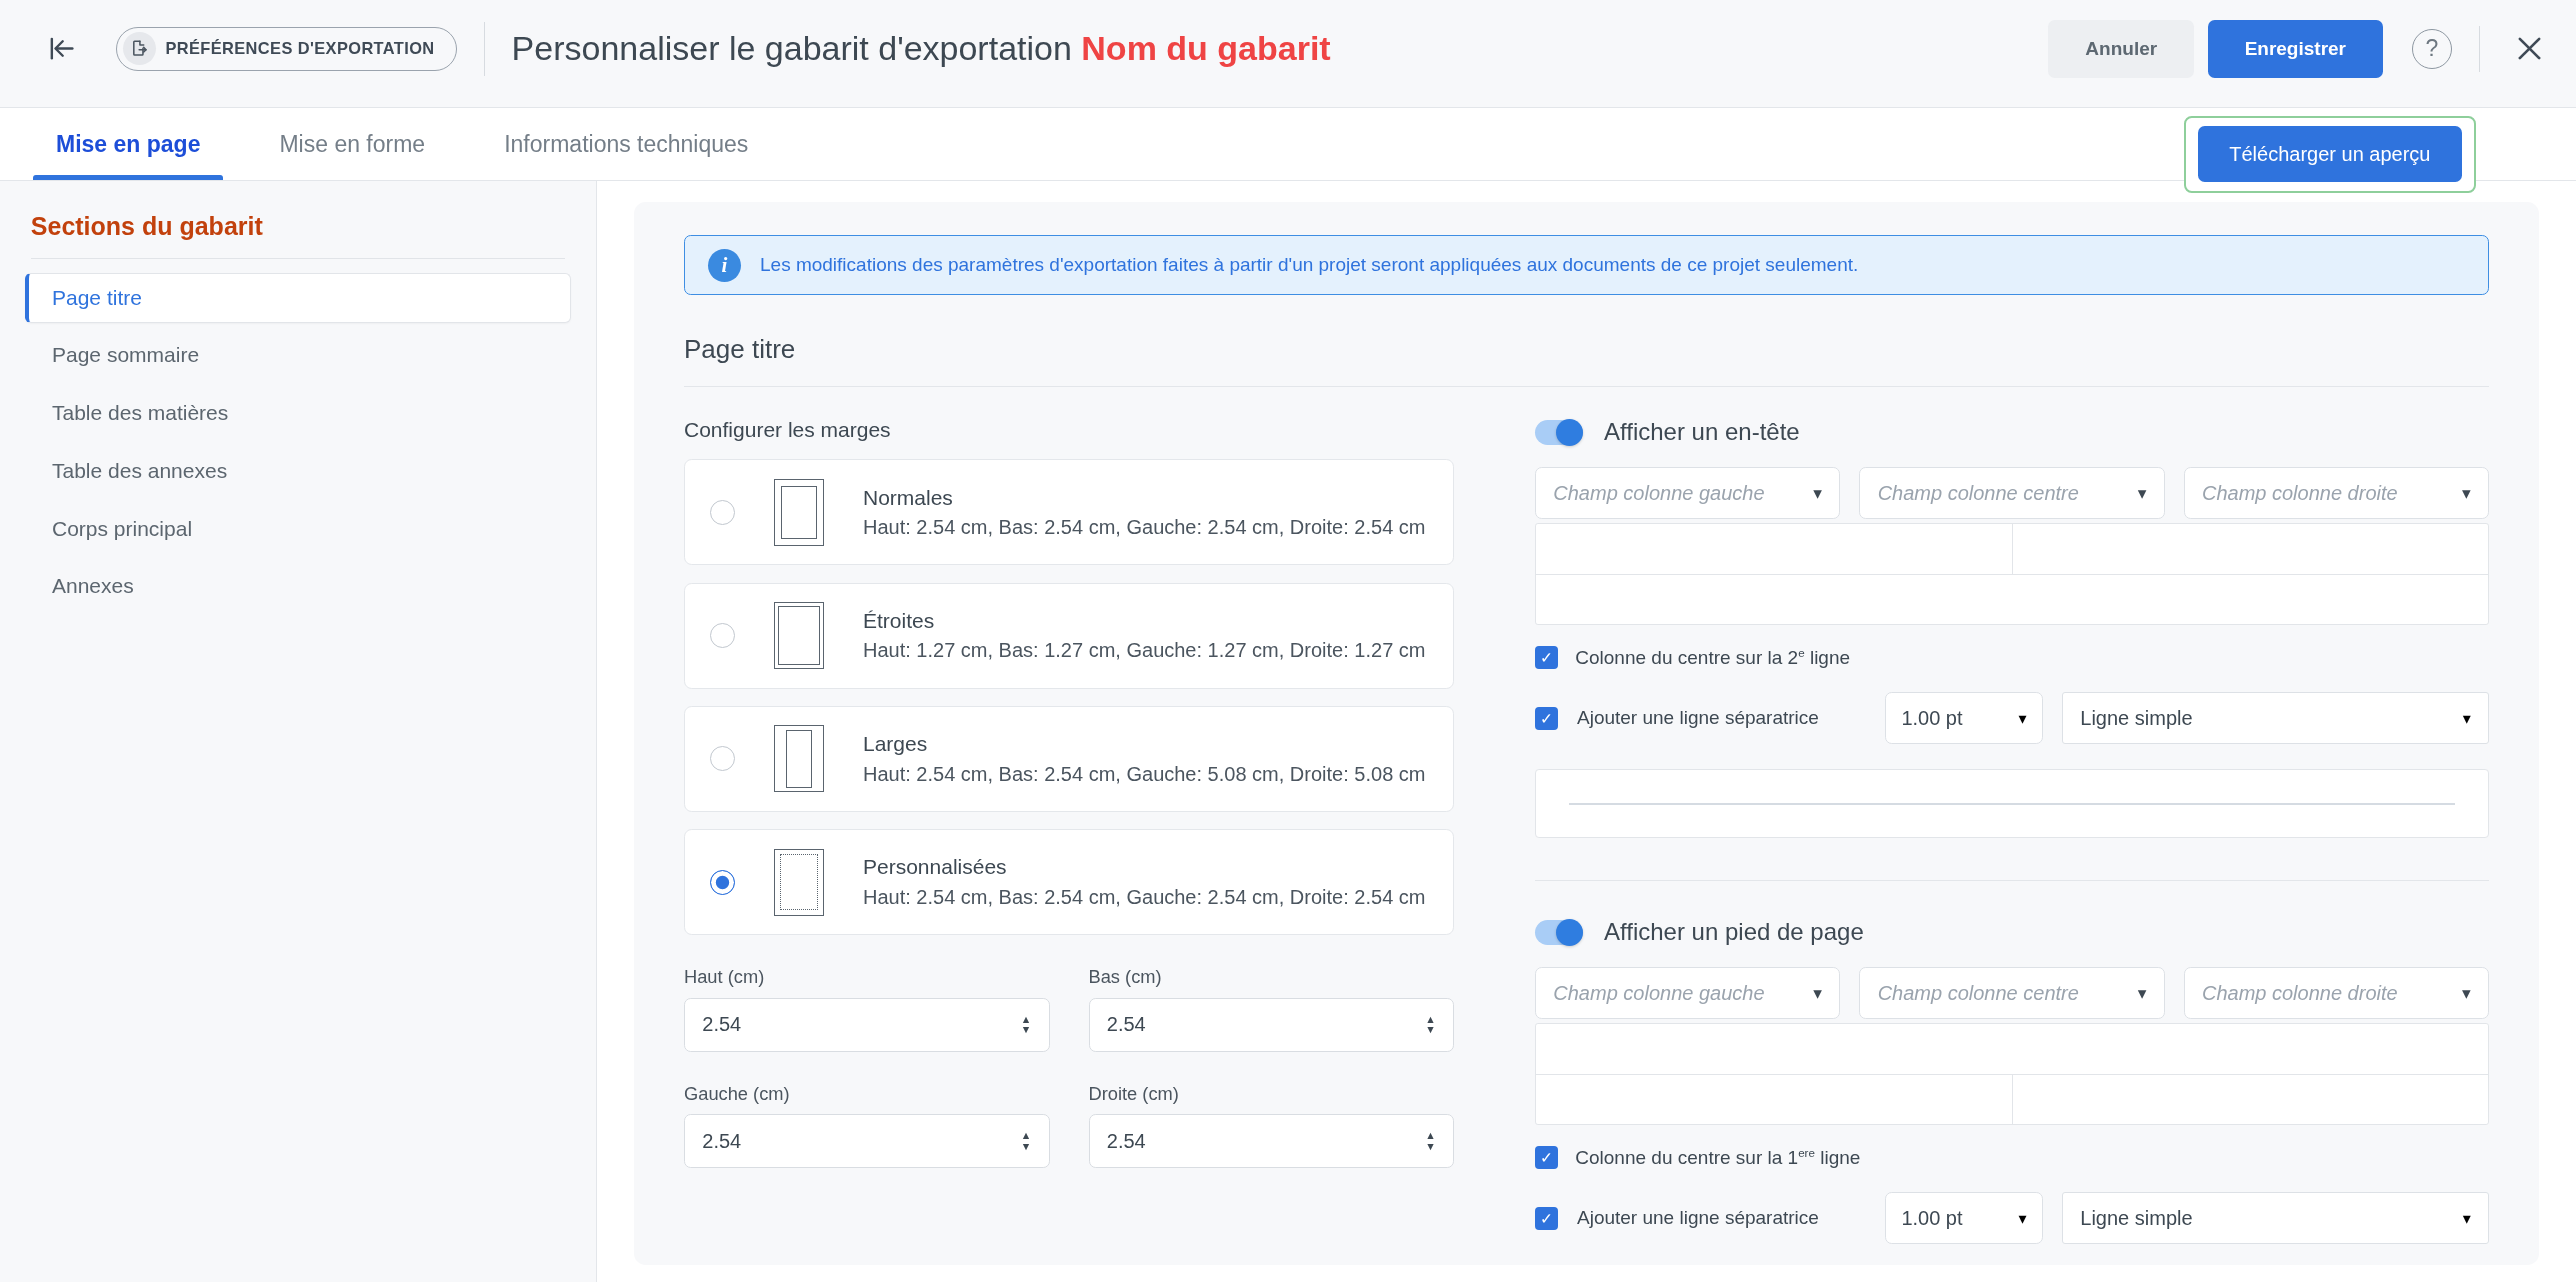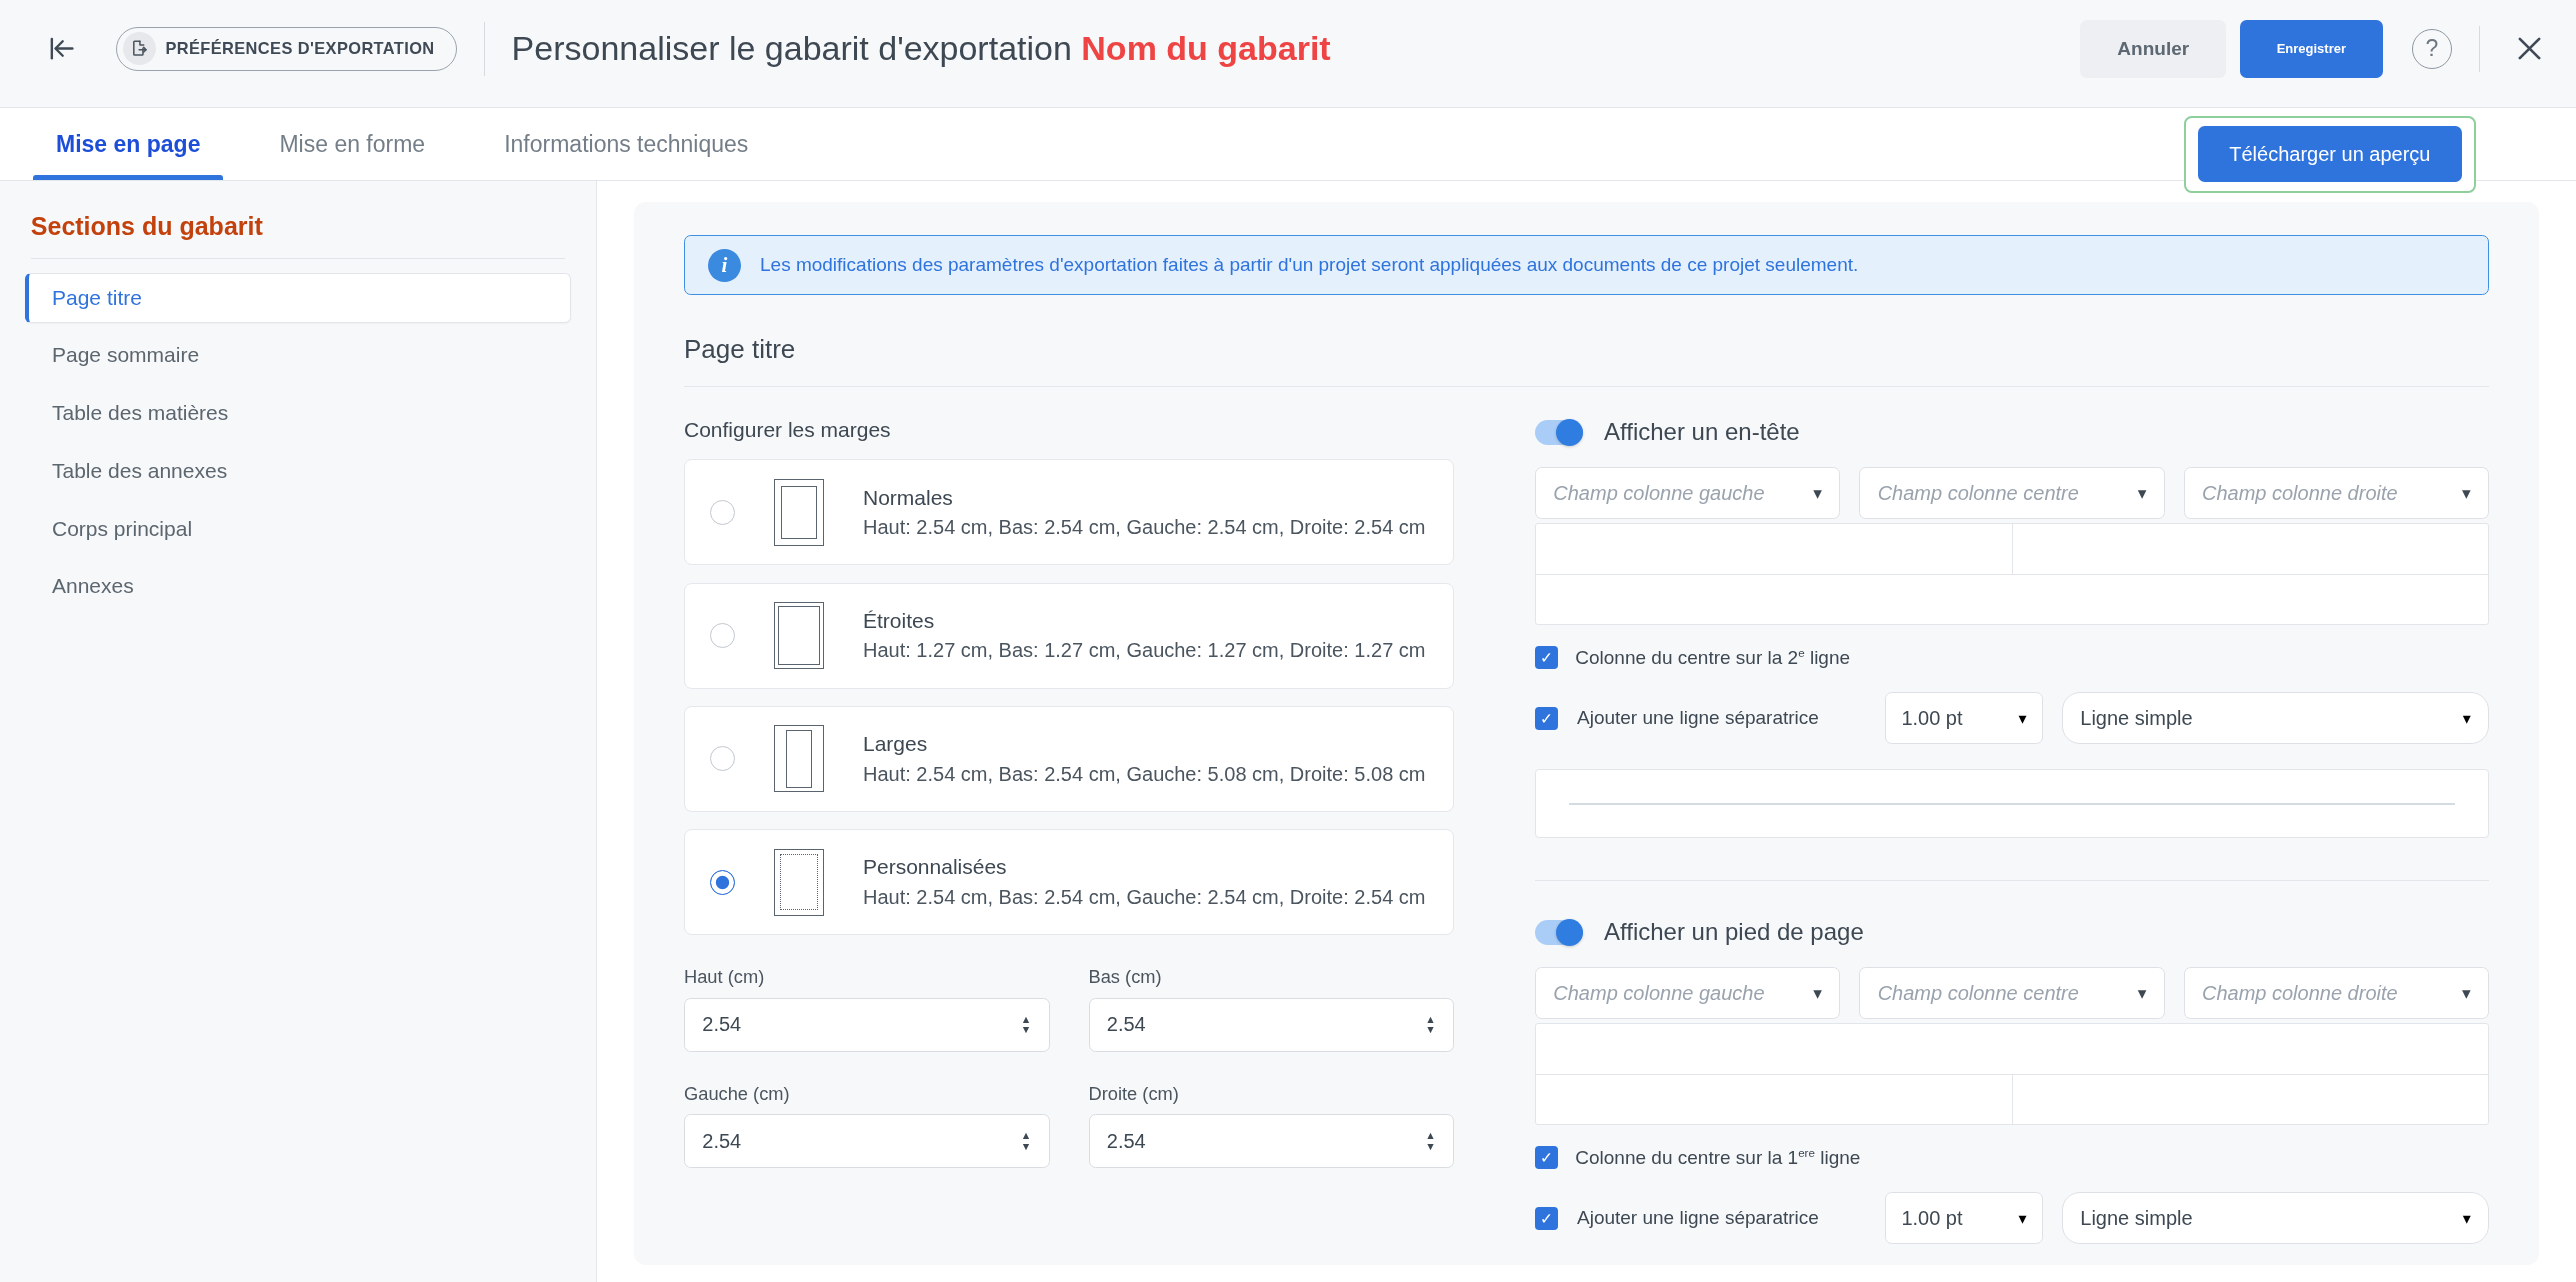--- a/index.html
+++ b/index.html
@@ -65,21 +65,21 @@
   }
   .btn-cancel {
     height: 58px; padding: 0 37px;
     background: #edeff2; border: none; border-radius: 6.7px;
     color: #5d6872; font-size: 19px; font-weight: 600;
     cursor: pointer; display: flex; align-items: center;
   }
   .btn-save {
     height: 58px; padding: 0 37px; margin-left: 13.5px;
     background: #2f73dd; border: none; border-radius: 6.7px;
-    color: #ffffff; font-size: 13px; font-weight: 600;
+    color: #ffffff; font-size: 19px; font-weight: 600;
     cursor: pointer; display: flex; align-items: center;
   }
   .help-icon {
     margin-left: 29px; width: 40px; height: 40px;
     border-radius: 50%; border: 1.9px solid #8d97a1;
     color: #6d7780; font-size: 23px;
     display: flex; align-items: center; justify-content: center;
     cursor: pointer;
   }
   .topbar .vdiv2 {
@@ -293,21 +293,21 @@
   .line-row { display: flex; align-items: center; gap: 19px; margin-top: 23px; }
   .line-row .chk-lab { width: 289px; }
   .sel-sm {
     width: 158px; height: 52px; background: #fff;
     border: 1px solid #dde1e6; border-radius: 6.7px;
     display: flex; align-items: center; padding: 0 15.4px; cursor: pointer;
   }
   .sel-sm .v { flex: 1; font-size: 20px; color: #3d4852; }
   .sel-lg {
     flex: 1; height: 52px; background: #fff;
-    border: 1px solid #dde1e6; border-radius: 18px;
+    border: 1px solid #dde1e6; border-radius: 3px;
     display: flex; align-items: center; padding: 0 17.3px; cursor: pointer;
   }
   .sel-lg .v { flex: 1; font-size: 20px; color: #3d4852; }
 
   .line-preview {
     margin-top: 25px; height: 69px; background: #fff;
     border: 1px solid #e2e5e9; border-radius: 3.9px;
     display: flex; align-items: center; padding: 0 33px;
   }
   .line-preview .ln { flex: 1; height: 1.9px; background: #d5dbe2; }

